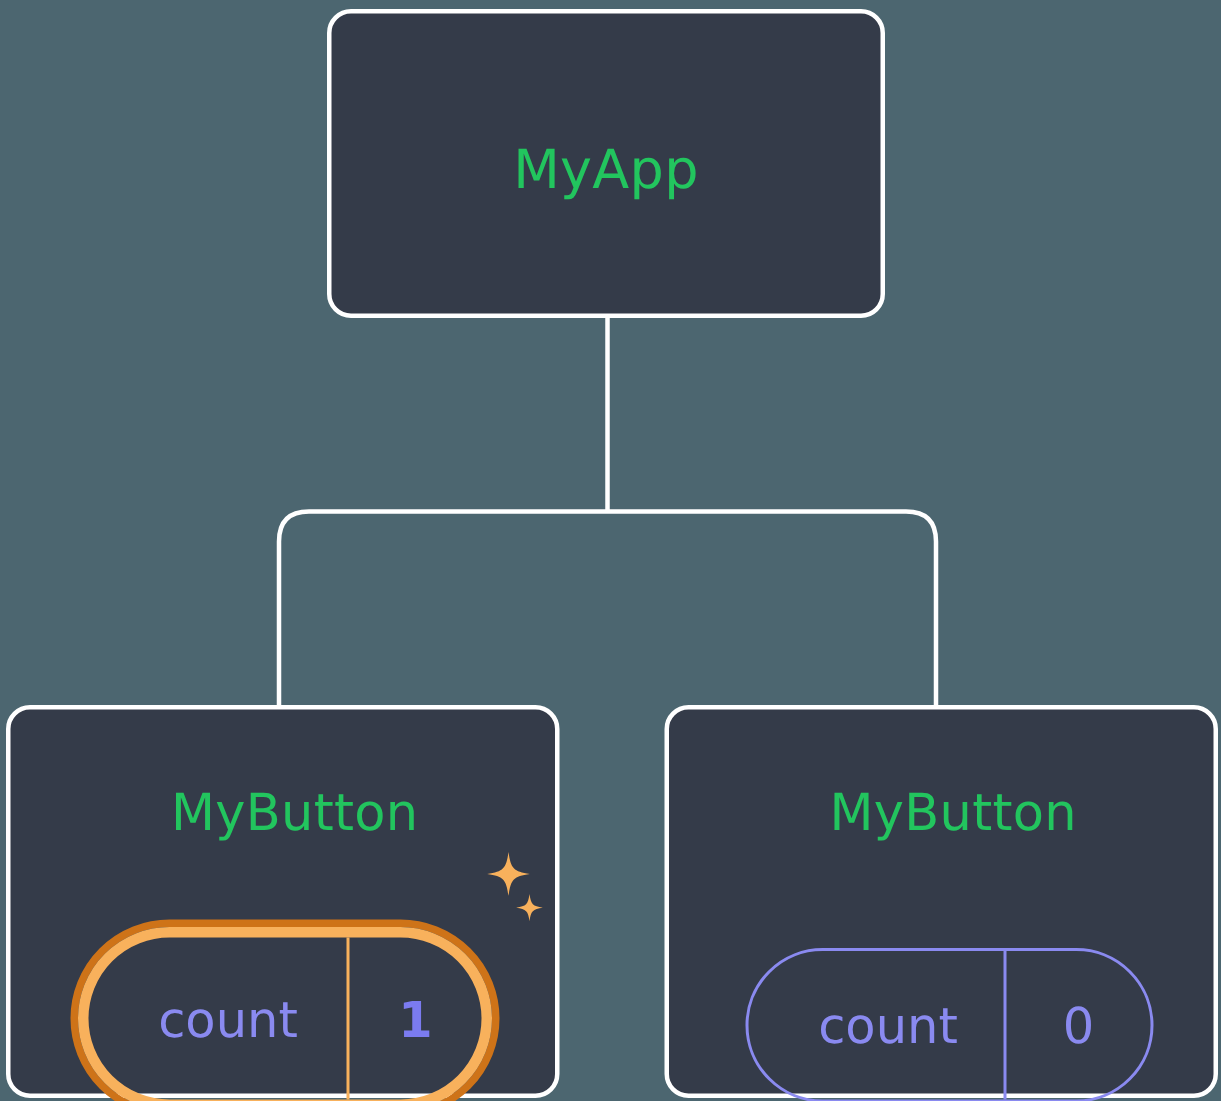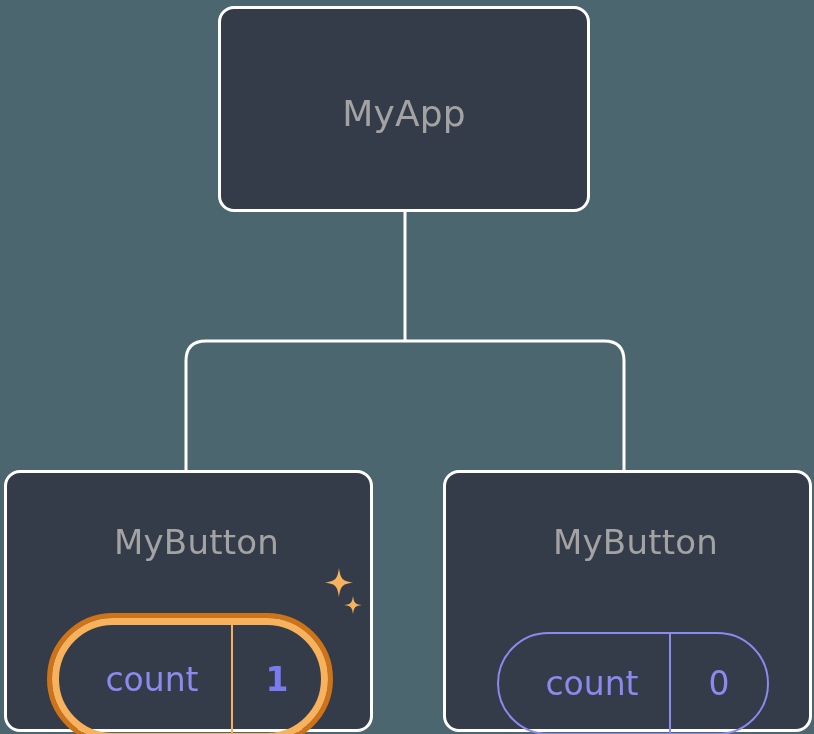--- a/index.html
+++ b/index.html
@@ -46,21 +46,21 @@
     left: 443px;
     top: 470px;
     width: 369px;
     height: 262px;
   }
   .node-title {
     position: absolute;
     left: 0;
     right: 0;
     text-align: center;
-    color: #a3a3a3;
+    color: #22c55e;
     font-weight: 400;
     letter-spacing: 0.2px;
     white-space: nowrap;
   }
   .node-root .node-title {
     top: 84px;
     font-size: 36px;
   }
   .node-child-left .node-title,
   .node-child-right .node-title {

